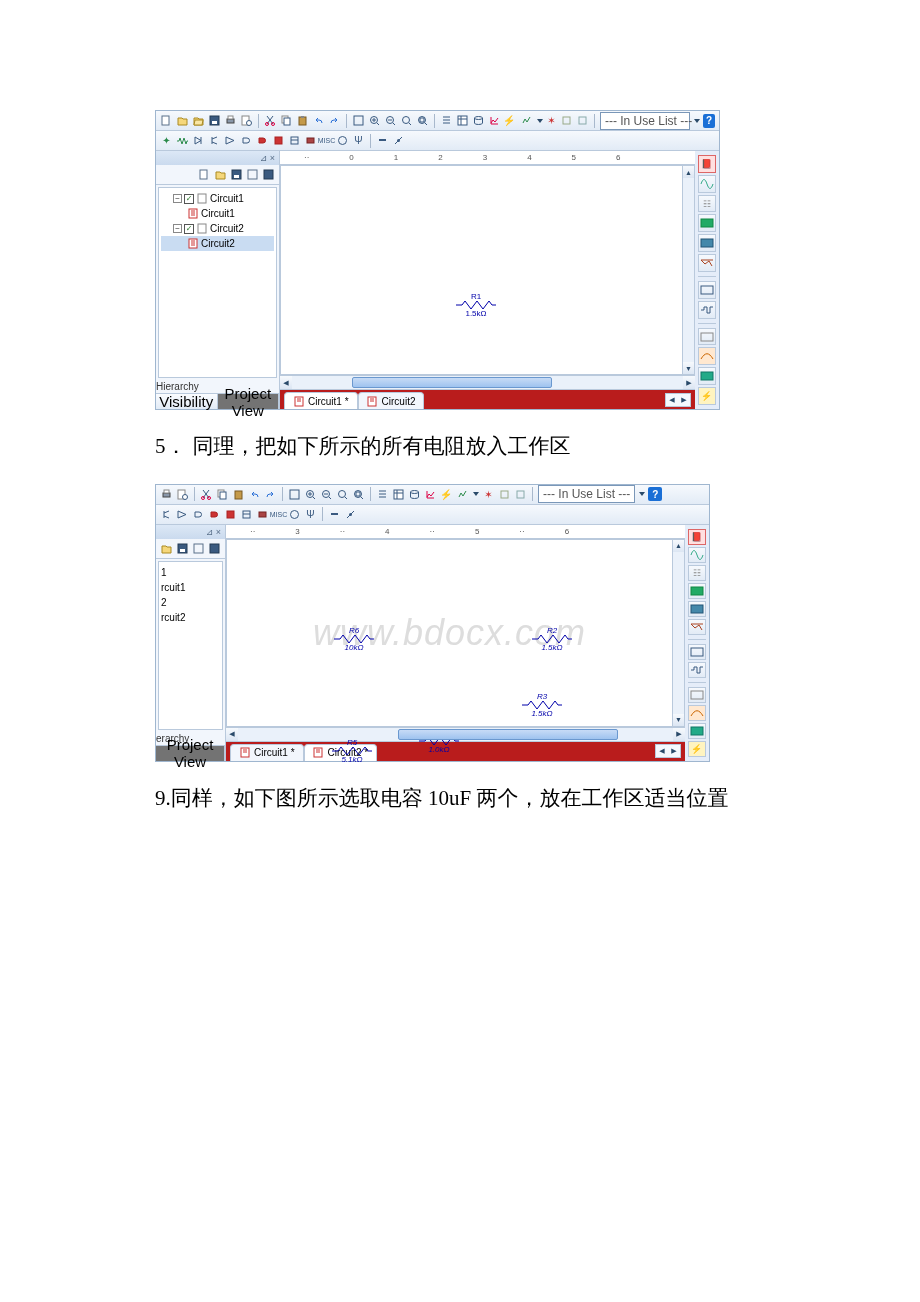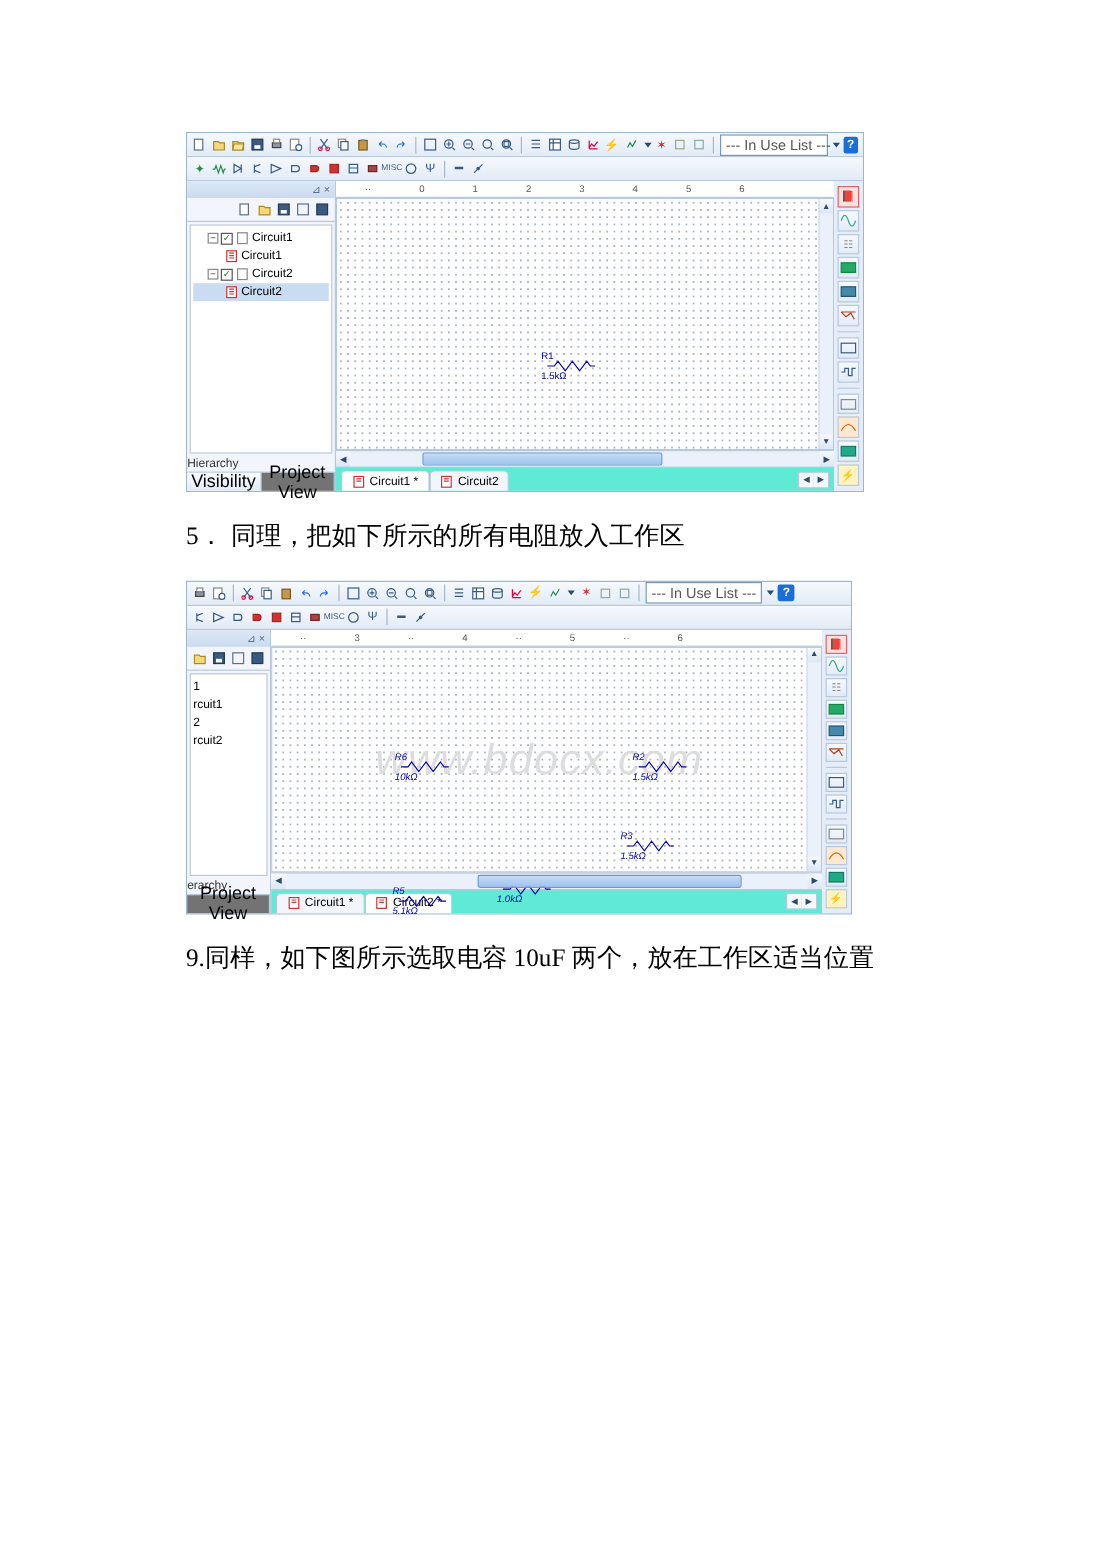--- a/index.html
+++ b/index.html
@@ -156,21 +156,21 @@
     flex:1; display:flex; position:relative;
     border:1px solid #b9c9dc;
   }
   .canvas {
     flex:1; background:#fff;
     background-image: radial-gradient(#a8b4c2 0.6px, transparent 0.6px);
     background-size: 6px 6px;
     position:relative;
   }
   .resistor {
-    position:absolute; text-align:left;
+    position:absolute; text-align:center;
     font-size:8px; color:#00a;
     width:50px;
   }
   .resistor .sym {
     height:10px; display:flex; align-items:center; justify-content:center;
   }
   .resistor .lbl-top { margin-bottom:-1px; }
   .resistor .lbl-bot { margin-top:-1px; }
   
   .vscroll {
@@ -206,21 +206,21 @@
     width:18px; height:18px;
     background:linear-gradient(#f6f9fd,#e2ebf6);
     border:1px solid #b9c9dc;
     display:flex; align-items:center; justify-content:center;
     font-size:9px;
   }
   .pal-hr { width:18px; height:1px; background:#b9c9dc; margin:2px 0; }
   
   .doc-tabs {
     height:20px; display:flex; align-items:center;
-    background:#5eead4; border-top:1px solid #b9c9dc;
+    background:#b91c1c; border-top:1px solid #b9c9dc;
     padding:0 4px; font-size:10px; gap:0;
   }
   .doc-tab {
     display:flex; align-items:center; gap:3px;
     padding:2px 8px;
     border:1px solid #b9c9dc; border-bottom:none;
     background:#f2f6fc;
     border-top-left-radius:4px; border-top-right-radius:4px;
     margin-top:2px;
   }

